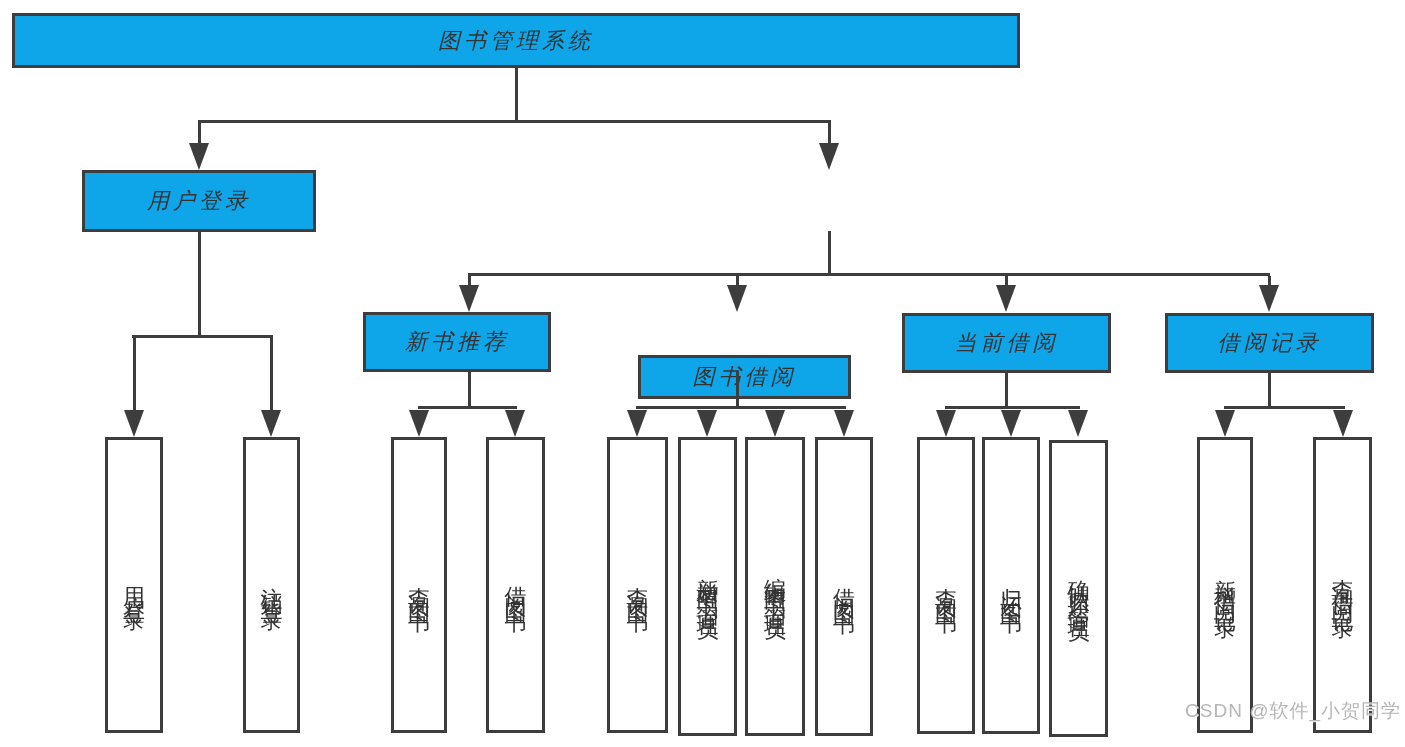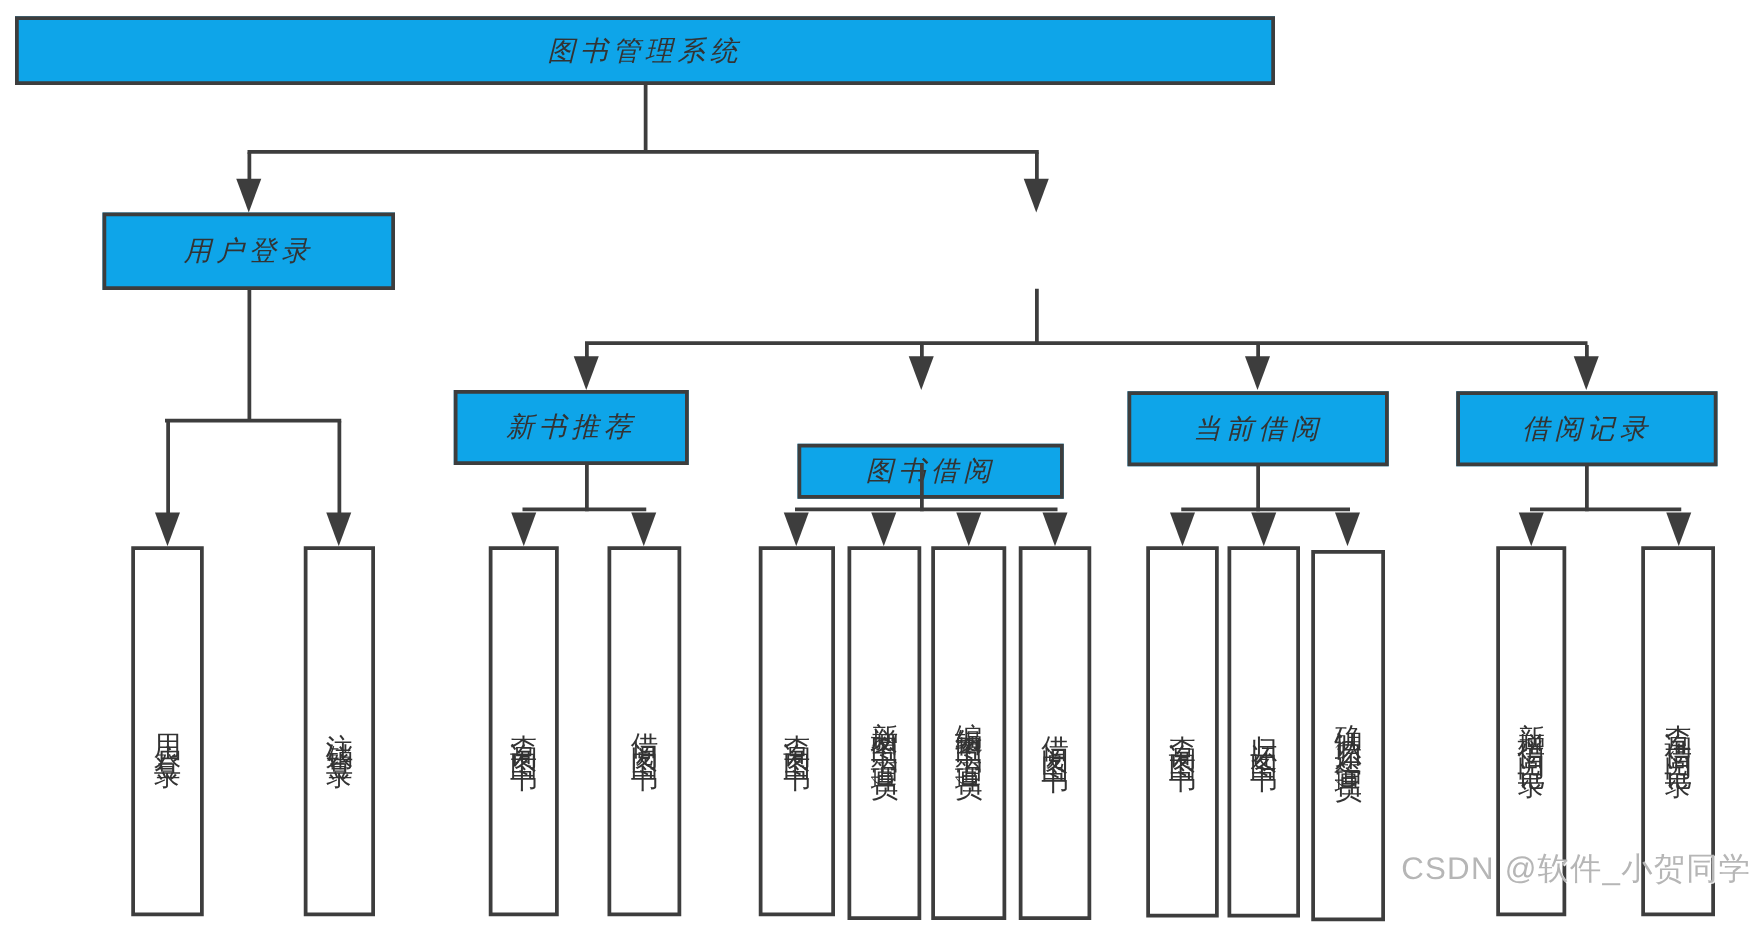--- a/index.html
+++ b/index.html
@@ -35,22 +35,22 @@
   }
   .vline{position:absolute;width:3px;background:var(--line);}
   .hline{position:absolute;height:3px;background:var(--line);}
   .arrow{
     position:absolute;width:0;height:0;
     border-left:10px solid transparent;
     border-right:10px solid transparent;
     border-top:27px solid var(--line);
   }
   .watermark{
-    position:absolute;right:4px;top:678px;
-    font-size:25px;color:var(--wm);letter-spacing:1px;
+    position:absolute;right:4px;top:698px;
+    font-size:19px;color:var(--wm);letter-spacing:1px;
     text-shadow:1px 1px 0 rgba(255,255,255,0.9);
     z-index:5;white-space:nowrap;
   }
 </style>
 </head>
 <body>
 
 <div class="canvas">
 
   <div class="box" style="left:12px;top:13px;width:1008px;height:55px;">图书管理系统</div>

